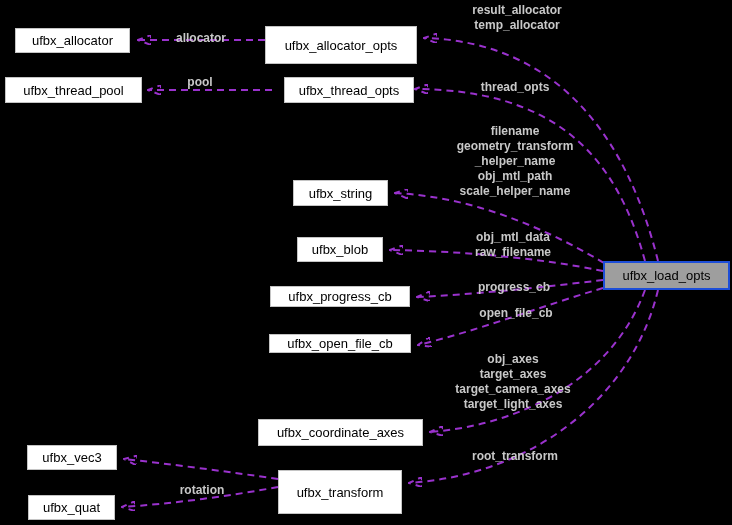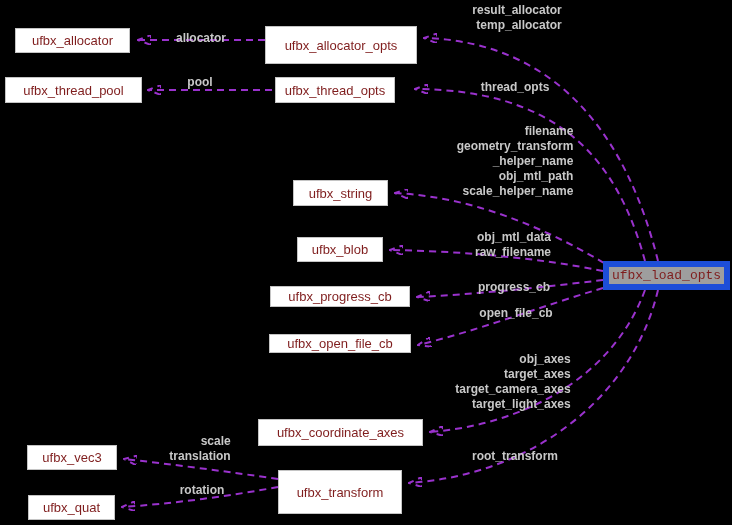--- a/index.html
+++ b/index.html
@@ -4,28 +4,28 @@
 <style>
   html,body{margin:0;padding:0;background:#000;}
   .canvas{
     position:relative;width:732px;height:525px;background:#000000;
     font-family:"Liberation Sans", sans-serif;overflow:hidden;
   }
   .edges{position:absolute;left:0;top:0;width:732px;height:525px;}
   .edges path{fill:none;stroke:#9a32cd;stroke-width:2;stroke-dasharray:7 5;}
   .node{
     position:absolute;display:flex;align-items:center;justify-content:center;
-    background:#ffffff;border:1px solid #c4c4c4;color:#7f1d1d;
+    background:#ffffff;border:1px solid #c4c4c4;color:#000000;
     font-size:13px;white-space:nowrap;box-sizing:border-box;cursor:pointer;
   }
-  .node.highlight{background:#9e9e9e;border:6px solid #1d4ed8;font-family:Liberation Mono, monospace;}
+  .node.highlight{background:#9e9e9e;border:2px solid #1d4ed8;}
   .edge-label{
     position:absolute;transform:translate(-50%,-50%);
     color:#c8c8c8;font-size:12px;font-weight:600;line-height:15px;
-    text-align:right;white-space:pre-line;
+    text-align:center;white-space:pre-line;
   }
 </style>
 </head>
 <body>
 
 <div class="canvas">
 
   <svg class="edges" viewBox="0 0 732 525" xmlns="http://www.w3.org/2000/svg">
     <defs>
       <marker id="arrow" markerWidth="14" markerHeight="10" refX="13" refY="5" orient="auto" markerUnits="userSpaceOnUse">
@@ -42,21 +42,21 @@
     <path d="M603,288 C545,305 480,330 418,345" marker-end="url(#arrow)"></path>
     <path d="M645,290 C612,380 520,425 430,432" marker-end="url(#arrow)"></path>
     <path d="M658,290 C632,400 530,475 409,483" marker-end="url(#arrow)"></path>
     <path d="M278,479 C230,472 170,464 124,459" marker-end="url(#arrow)"></path>
     <path d="M278,487 C230,496 170,504 122,507" marker-end="url(#arrow)"></path>
   </svg>
 
   <div class="node" style="left:15px;top:28px;width:115px;height:25px">ufbx_allocator</div>
   <div class="node" style="left:5px;top:77px;width:137px;height:26px">ufbx_thread_pool</div>
   <div class="node" style="left:265px;top:26px;width:152px;height:38px">ufbx_allocator_opts</div>
-  <div class="node" style="left:275px;top:77px;width:120px;height:26px">ufbx_thread_opts</div>
+  <div class="node" style="left:284px;top:77px;width:130px;height:26px">ufbx_thread_opts</div>
   <div class="node" style="left:293px;top:180px;width:95px;height:26px">ufbx_string</div>
   <div class="node" style="left:297px;top:237px;width:86px;height:25px">ufbx_blob</div>
   <div class="node" style="left:270px;top:286px;width:140px;height:21px">ufbx_progress_cb</div>
   <div class="node" style="left:269px;top:334px;width:142px;height:19px">ufbx_open_file_cb</div>
   <div class="node" style="left:258px;top:419px;width:165px;height:27px">ufbx_coordinate_axes</div>
   <div class="node" style="left:278px;top:470px;width:124px;height:44px">ufbx_transform</div>
   <div class="node" style="left:27px;top:445px;width:90px;height:25px">ufbx_vec3</div>
   <div class="node" style="left:28px;top:495px;width:87px;height:25px">ufbx_quat</div>
   <div class="node highlight" style="left:603px;top:261px;width:127px;height:29px">ufbx_load_opts</div>
 
@@ -72,17 +72,15 @@
 scale_helper_name</div>
   <div class="edge-label" style="left:513px;top:245px">obj_mtl_data
 raw_filename</div>
   <div class="edge-label" style="left:514px;top:287px">progress_cb</div>
   <div class="edge-label" style="left:516px;top:313px">open_file_cb</div>
   <div class="edge-label" style="left:513px;top:382px">obj_axes
 target_axes
 target_camera_axes
 target_light_axes</div>
   <div class="edge-label" style="left:515px;top:456px">root_transform</div>
-  <div class="edge-label" style="left:200px;top:449px">scale
-translation</div>
   <div class="edge-label" style="left:202px;top:490px">rotation</div>
 
 </div>
 
 </body></html>

